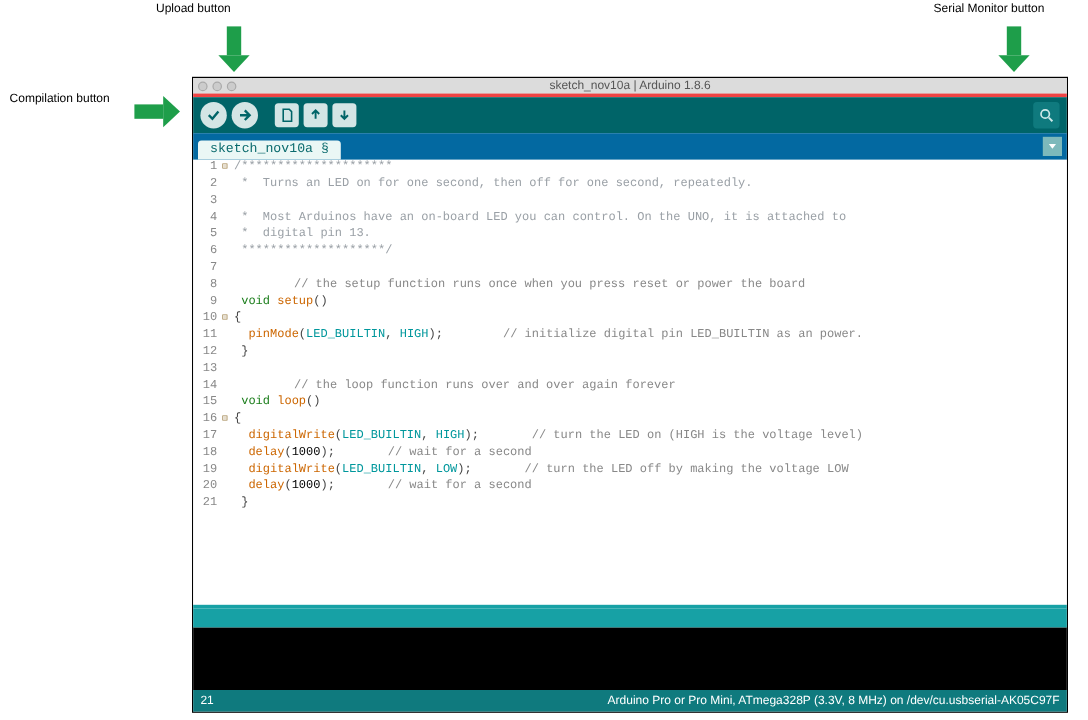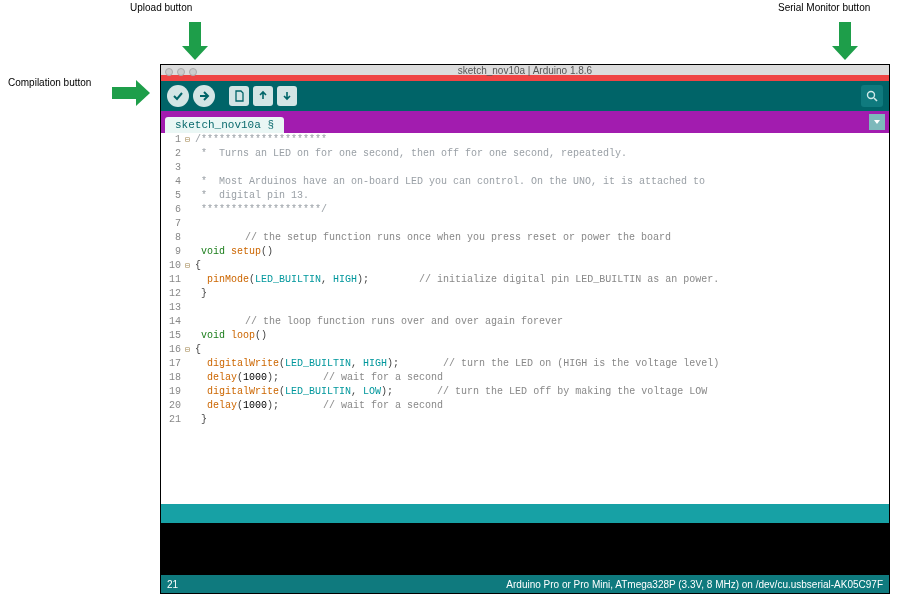--- a/index.html
+++ b/index.html
@@ -63,21 +63,21 @@
   }
   .titlebar {
     height: 16px;
     background: #dcdcdc;
     font-size: 10px;
     color: #555;
     display: flex;
     align-items: center;
     justify-content: center;
     position: relative;
-    border-bottom: 6px solid #ef4444;
+    border-bottom: 3px solid #ef4444;
   }
   .traffic {
     position: absolute;
     left: 4px; top: 3px;
     display: flex;
     gap: 4px;
   }
   .traffic span {
     width: 8px; height: 8px; border-radius: 50%; background: #ccc; display: inline-block;
     border: 1px solid #aaa;
@@ -108,21 +108,21 @@
   .toolbar-spacer { flex: 1; }
   .serial-btn {
     width: 22px; height: 22px;
     background: #0f7a7e;
     border-radius: 3px;
     display: flex; align-items: center; justify-content: center;
   }
 
   .tabbar {
     height: 22px;
-    background: #a21caf;
+    background: #0369a1;
     display: flex; align-items: flex-end;
     padding-left: 4px;
     position: relative;
   }
   .tab {
     background: #eaf7f5;
     font-family: "Courier New", monospace;
     font-size: 11px;
     color: #0a6a6d;
     padding: 2px 10px 2px 10px;

